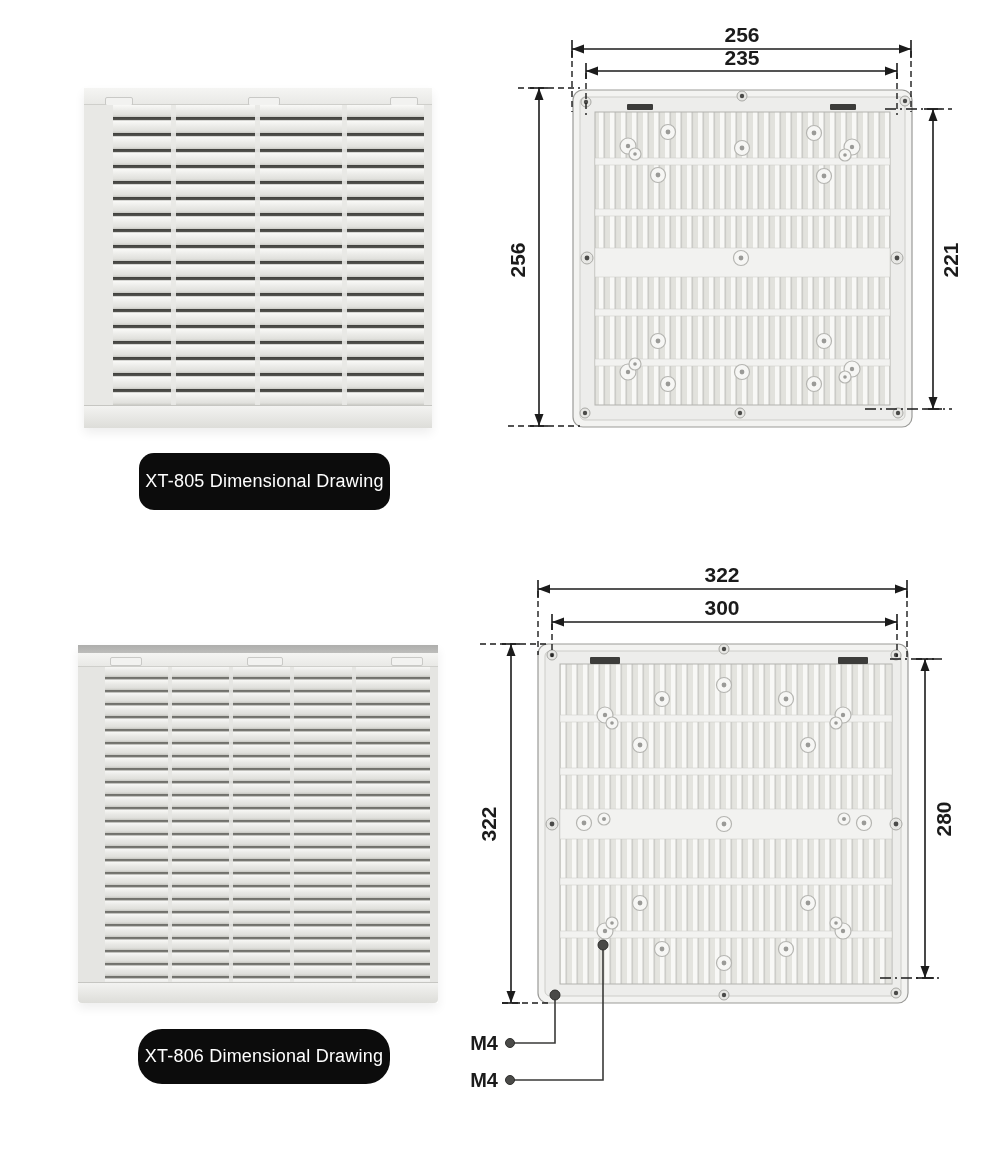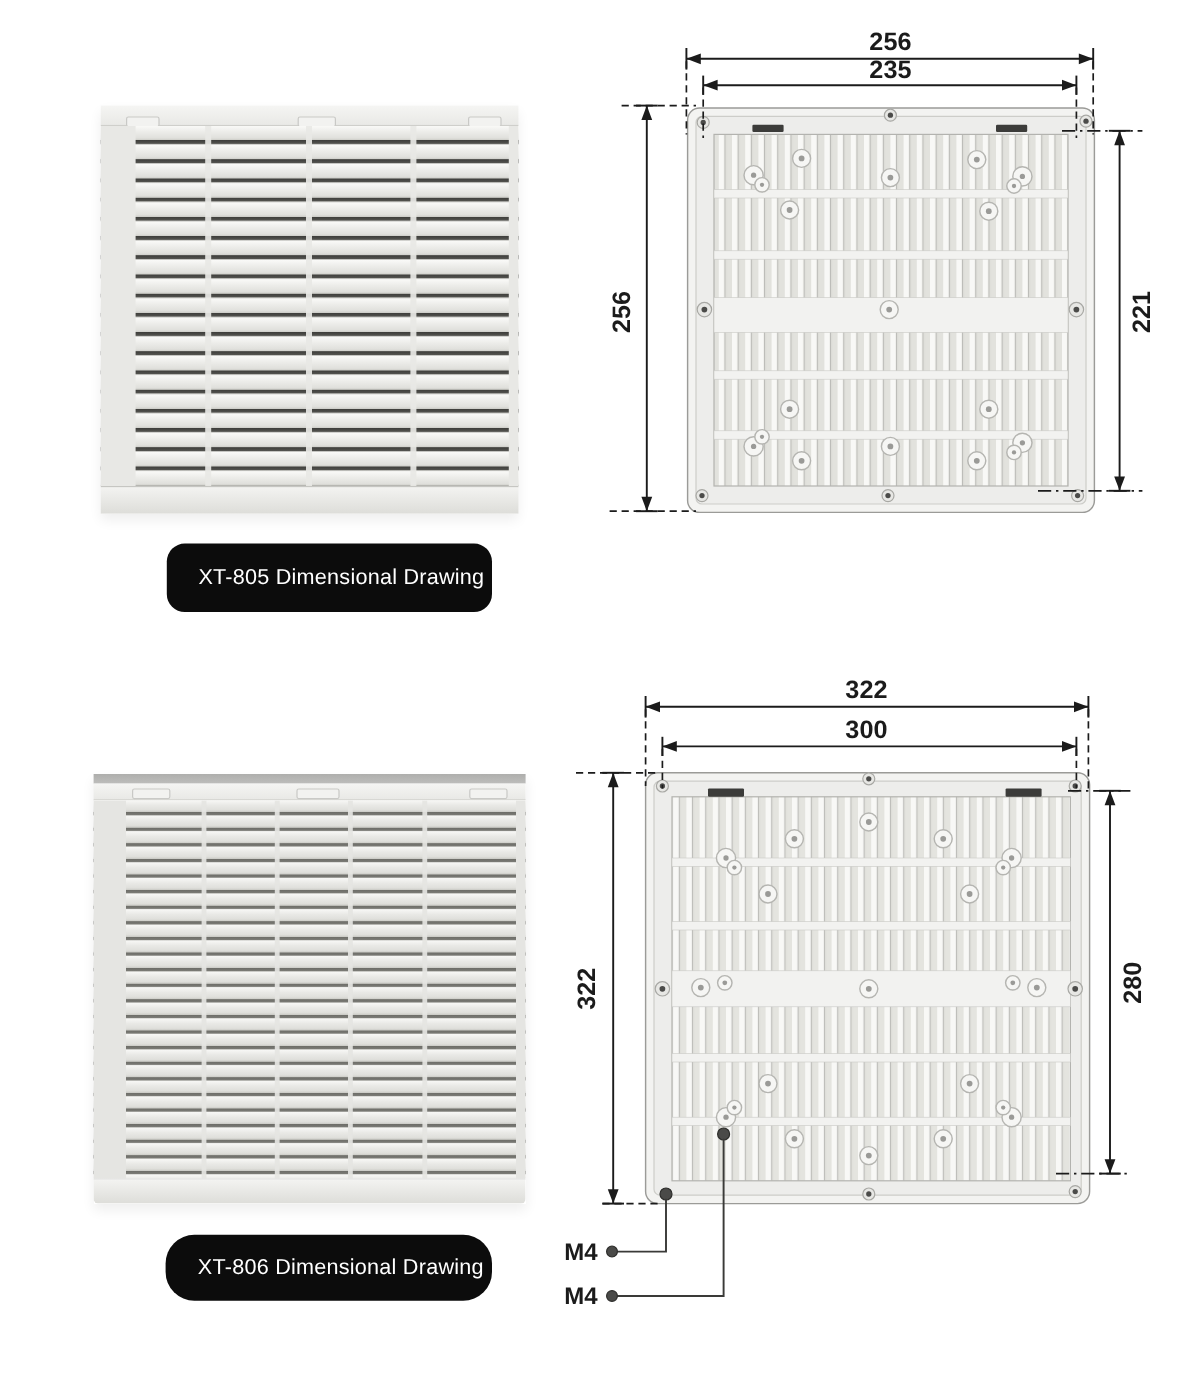--- a/index.html
+++ b/index.html
@@ -25,21 +25,21 @@
       #f7f7f5 0px,#e9e9e6 4px,#dfdfdb 8px,#ccccc7 9.5px,
       #6e6e69 10px,#7a7a75 12px,#c2c2be 12.5px,#f7f7f5 13px);
   }
   .sep-805,.edge-805{background:#e8e8e5;}
   .sep-806,.edge-806{background:#e5e5e2;}
   .topbar-806{position:relative;width:100%;height:8px;background:linear-gradient(#aeaeac,#bdbdbb);}
   
   .plate{
     position:absolute;background:#0c0c0c;color:#ffffff;border-radius:15px;
     display:flex;align-items:center;justify-content:center;
-    font-size:18px;letter-spacing:0.2px;font-weight:400;padding-left:20px;
+    font-size:18px;letter-spacing:0.2px;font-weight:400;
   }
   
   .tech{position:absolute;}
   .tech text{font-family:"Liberation Sans", sans-serif;font-weight:bold;font-size:21px;fill:#1b1b1b;}
   .tech .m4txt{font-size:20px;}
   .dimline{stroke:#1b1b1b;stroke-width:1.6;fill:none;}
   .tick{stroke:#1b1b1b;stroke-width:1.6;}
   .ext{stroke:#1b1b1b;stroke-width:1.4;fill:none;stroke-dasharray:6 4;}
   .extdd{stroke:#1b1b1b;stroke-width:1.4;fill:none;stroke-dasharray:11 4 2 4;}
   .arr{fill:#1b1b1b;}

